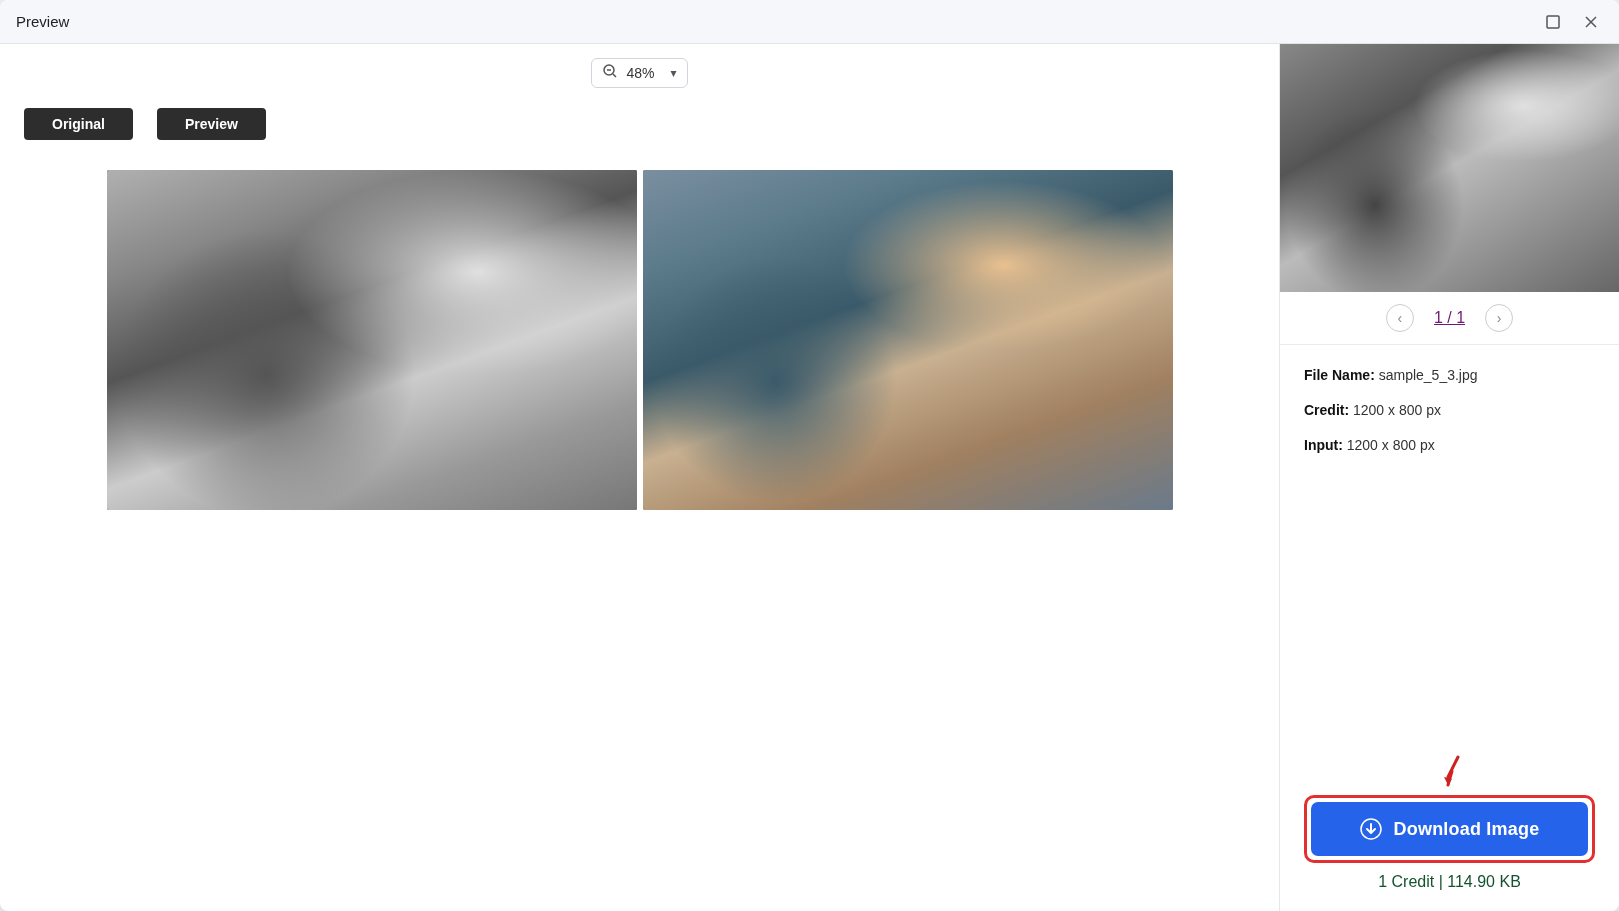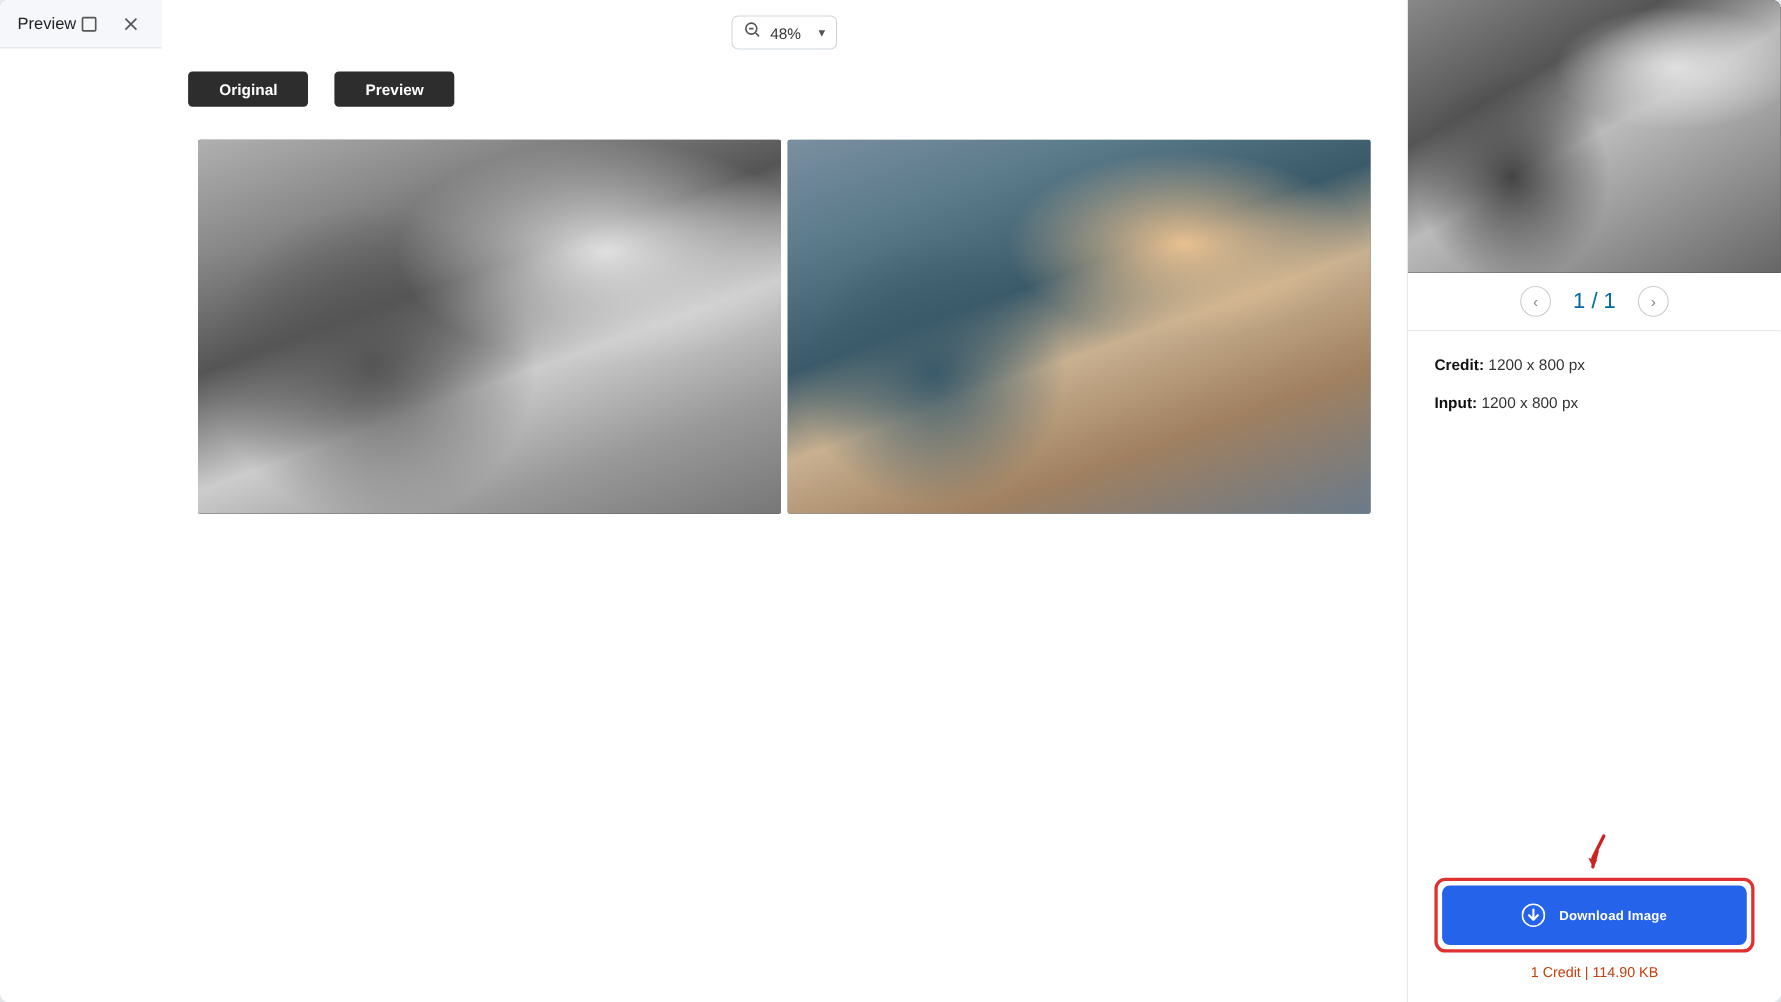--- a/index.html
+++ b/index.html
@@ -11,21 +11,21 @@
       justify-content: center;
       min-height: 100vh;
     }
     .window {
       width: 1619px;
       height: 911px;
       background: #ffffff;
       border-radius: 8px;
       box-shadow: 0 4px 24px rgba(0,0,0,0.18);
       display: flex;
-      flex-direction: row;
+      flex-direction: column;
       overflow: hidden;
       position: relative;
     }
     .titlebar {
       display: flex;
       align-items: center;
       justify-content: space-between;
       padding: 0 16px;
       height: 44px;
       background: #f5f7fa;
@@ -218,23 +218,24 @@
       border-radius: 50%;
       background: #fff;
       cursor: pointer;
       display: flex;
       align-items: center;
       justify-content: center;
       color: #888;
       font-size: 14px;
     }
     .pagination-text {
-      font-size: 20px;
-      color: #0369a1;
+      font-size: 16px;
+      color: #701a75;
       font-weight: 500;
+      text-decoration: underline;
     }
     .file-info {
       padding: 20px 24px 16px 24px;
       display: flex;
       flex-direction: column;
       gap: 14px;
       flex: 1;
     }
     .info-row {
       font-size: 14px;
@@ -265,32 +266,32 @@
       padding: 4px;
       width: 100%;
     }
     .download-btn {
       width: 100%;
       padding: 16px 0;
       background: #2563eb;
       color: #fff;
       border: none;
       border-radius: 7px;
-      font-size: 12px;
+      font-size: 18px;
       font-weight: 600;
       cursor: pointer;
       display: flex;
       align-items: center;
       justify-content: center;
       gap: 12px;
       letter-spacing: 0.2px;
     }
     .credit-info {
-      font-size: 13px;
-      color: #c2410c;
+      font-size: 16px;
+      color: #14532d;
     }
     .separator-line {
       width: 2px;
       height: 340px;
       background: transparent;
     }
   </style>
 </head>
 <body>
 
@@ -358,20 +359,24 @@
           <span>‹</span>
         </button>
         <span class="pagination-text">1 / 1</span>
         <button class="pagination-btn">
           <span>›</span>
         </button>
       </div>
 
       <div class="file-info">
         <div class="info-row">
+          <span class="info-label">File Name:</span>
+          <span>sample_5_3.jpg</span>
+        </div>
+        <div class="info-row">
           <span class="info-label">Credit:</span>
           <span>1200 x 800 px</span>
         </div>
         <div class="info-row">
           <span class="info-label">Input:</span>
           <span>1200 x 800 px</span>
         </div>
       </div>
 
       <div class="download-section">

